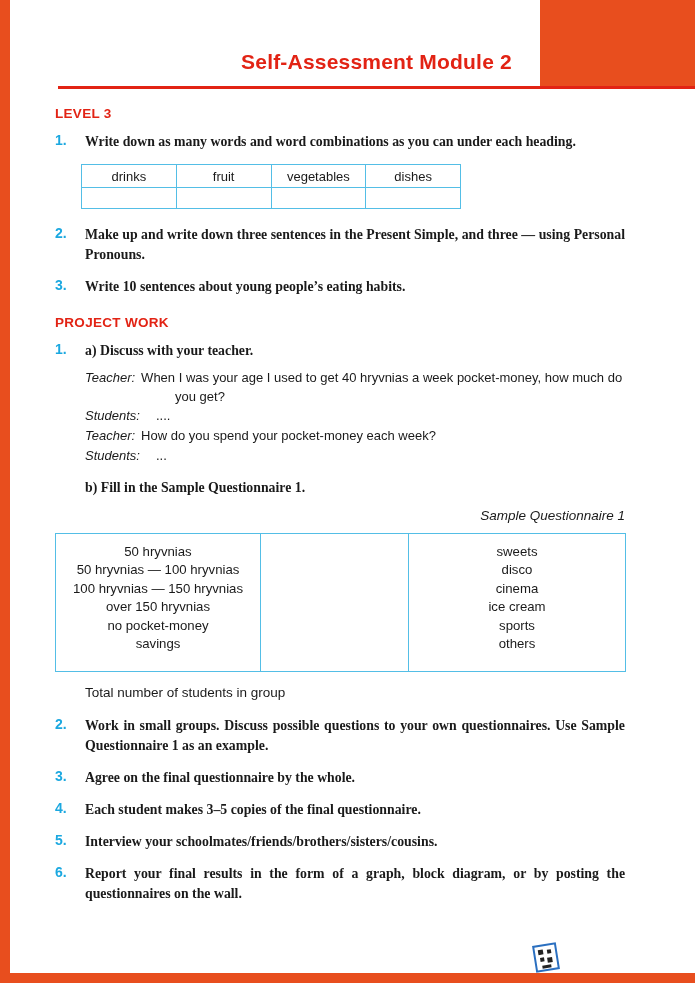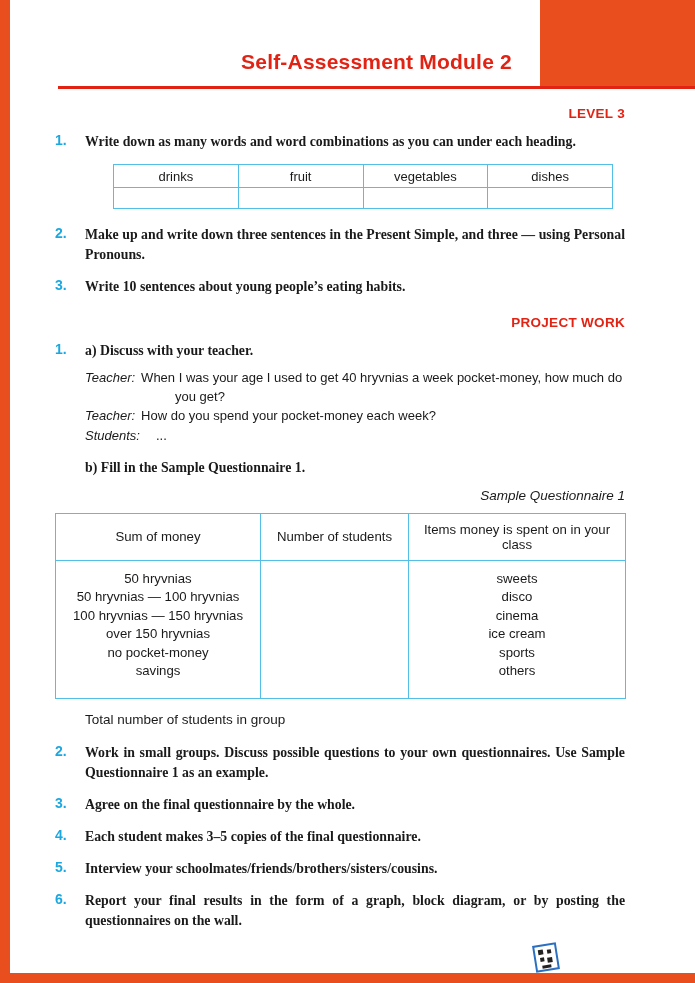--- a/index.html
+++ b/index.html
@@ -26,39 +26,39 @@
     text-align: center;
     font-size: 21px; font-weight: bold; color: #E22314;
     letter-spacing: 0.2px;
   }
   .title-rule { position: absolute; left: 58px; right: 0; top: 86px; height: 3px; background: #E22314; }
 
   
   .content { margin: 0 70px 0 55px; }
 
   .section-heading {
-    text-align: right; color: #E22314; font-weight: bold;
+    text-align: left; color: #E22314; font-weight: bold;
     font-size: 13.5px; margin: 14px 0 11px 0; letter-spacing: 0.3px;
   }
 
   .num-item { display: flex; margin-bottom: 12px; }
   .num {
     flex: 0 0 30px; color: #1BA8E0; font-weight: bold;
     font-size: 14px; font-family: "Liberation Sans", sans-serif;
   }
   .itext {
     flex: 1; font-family: "Liberation Serif", serif; font-weight: bold;
     font-size: 13.8px; line-height: 1.45; text-align: justify;
   }
   .itext.noj { text-align: left; }
 
   
   table.words {
-    border-collapse: collapse; margin: 2px 0 16px 58px;
-    width: 500px; table-layout: fixed;
+    border-collapse: collapse; margin: 2px 0 16px 26px;
+    width: 380px; table-layout: fixed;
   }
   table.words td, table.words th {
     border: 1px solid #53BEE6; font-weight: normal;
     font-size: 13px; text-align: center; padding: 0;
   }
   table.words th { height: 23px; }
   table.words td { height: 21px; }
 
   
   .dialog { margin-left: 30px; width: 540px; font-size: 13px; line-height: 1.44; }
@@ -156,43 +156,41 @@
     <div class="num-item" style="margin-bottom:8px;">
       <span class="num">1.</span>
       <div class="itext noj">a) Discuss with your teacher.</div>
     </div>
 
     <div class="dialog">
       <div class="dialog-line hang">
         <span class="speaker">Teacher:</span><span>When I was your age I used to get 40 hryvnias a week pocket-money, how much do you get?</span>
       </div>
       <div class="dialog-line">
+        <span class="speaker">Students:</span><span style="margin-left:10px;">....</span>
+      </div>
+      <div class="dialog-line">
         <span class="speaker">Teacher:</span><span>How do you spend your pocket-money each week?</span>
       </div>
       <div class="dialog-line">
         <span class="speaker">Students:</span><span style="margin-left:10px;">...</span>
       </div>
     </div>
 
     <div class="sub-item">b) Fill in the Sample Questionnaire 1.</div>
 
     <div class="caption">Sample Questionnaire 1</div>
 
     <table class="quest">
       <colgroup>
         <col style="width:205px;">
           <col style="width:148px;">
           <col style="width:217px;">
       </colgroup>
       <tbody>
-          <tr>
-        <th>Sum of money</th>
-        <th>Number of students</th>
-        <th>Items money is spent on in your class</th>
-      </tr>
       <tr>
         <td>
           <div class="cell-line">50 hryvnias</div>
           <div class="cell-line">50 hryvnias — 100 hryvnias</div>
           <div class="cell-line">100 hryvnias — 150 hryvnias</div>
           <div class="cell-line">over 150 hryvnias</div>
           <div class="cell-line">no pocket-money</div>
           <div class="cell-line">savings</div>
         </td>
         <td></td>

